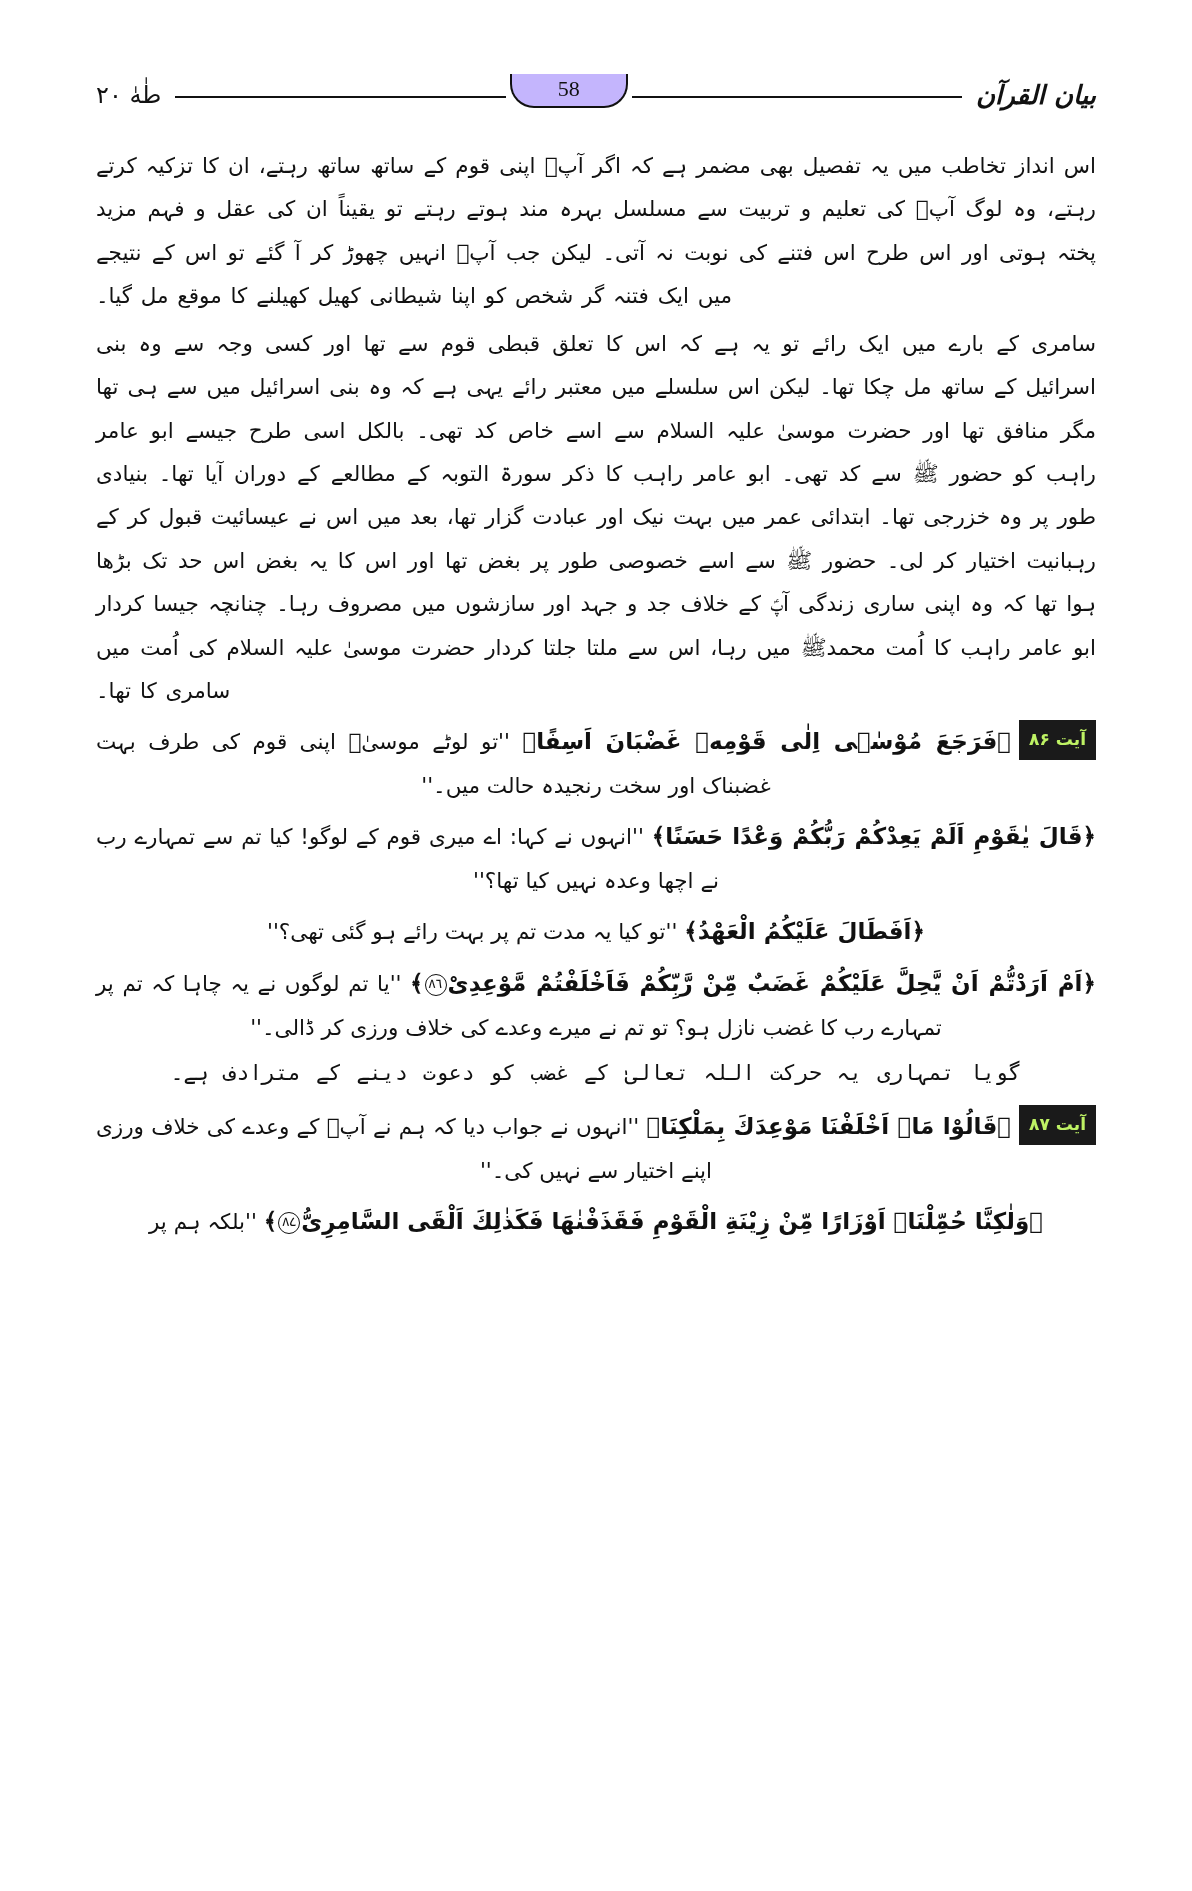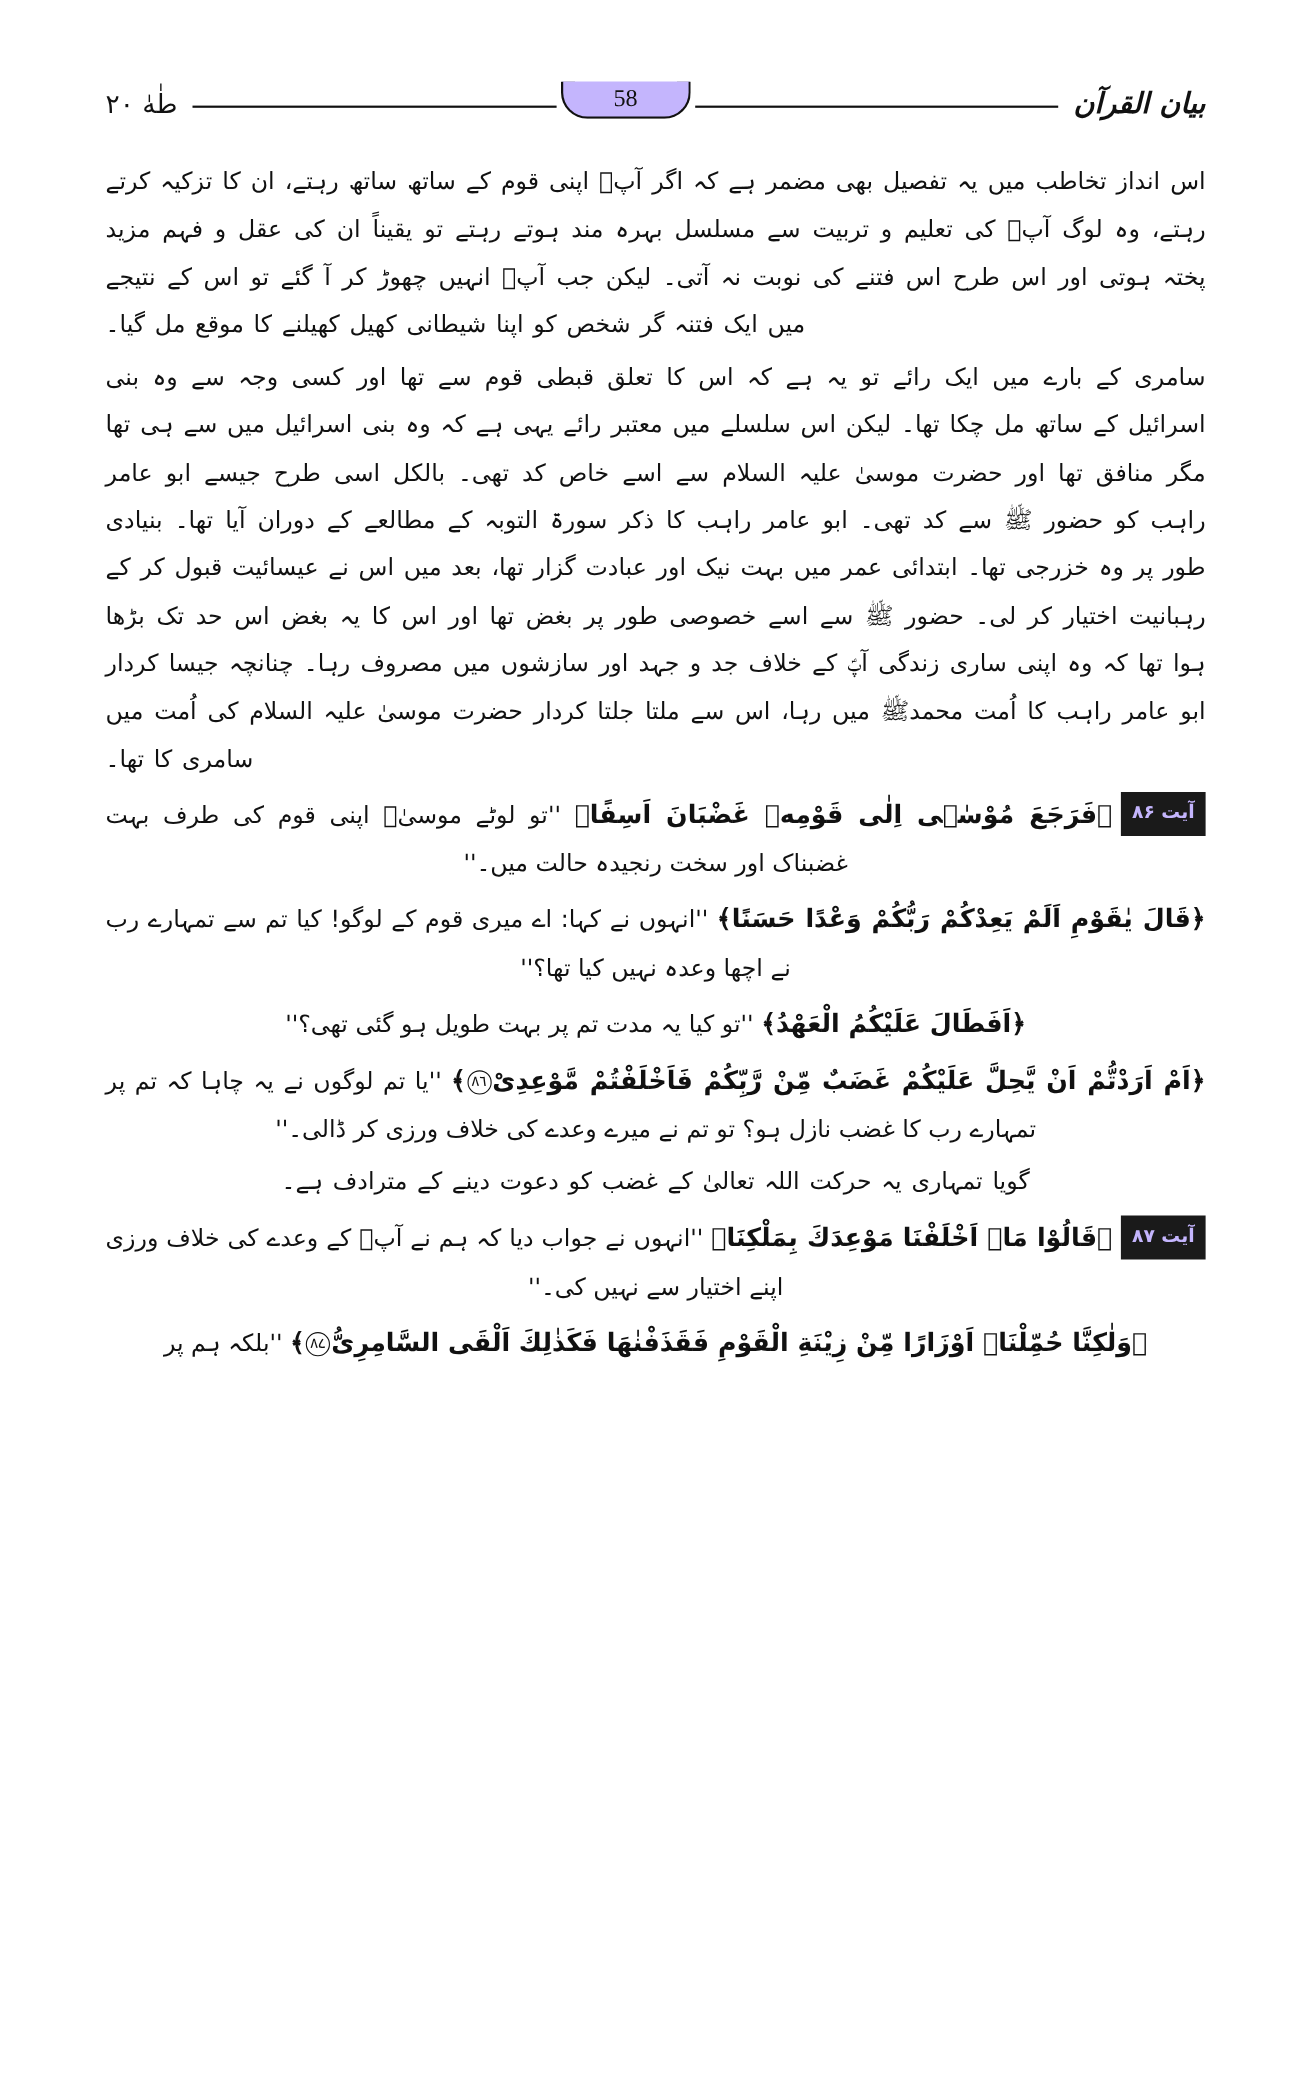--- a/index.html
+++ b/index.html
@@ -84,20 +84,21 @@
     text-align: justify;
     text-justify: inter-word;
     word-spacing: 2px;
   }
   p.para.tail-left {
     text-align-last: left;
   }
   p.para.center {
     text-align: right;
     text-align-last: center;
+    font-family: Liberation Mono, monospace;
   }
 
   
   .ayah-line {
     margin: 6px 0 4px 0;
     font-size: 21.5px;
     line-height: 2.0;
     text-align: justify;
     text-align-last: center;
   }
@@ -117,21 +118,21 @@
     line-height: 18px;
     text-align: center;
     font-size: 12px;
     font-family: "Liberation Serif", serif;
     vertical-align: 3px;
     margin: 0 1px;
   }
   .ayat-tag {
     display: inline-block;
     background: #1a1a1a;
-    color: #c4b5fd;
+    color: #bef264;
     font-size: 17px;
     font-weight: bold;
     padding: 2px 10px 4px 10px;
     margin-left: 8px;
     vertical-align: 4px;
     letter-spacing: 1px;
   }
   .translation {
     font-size: 21.5px;
   }
@@ -163,21 +164,21 @@
     </p>
 
     <p class="ayah-line">
       <span class="arabic">﴿قَالَ یٰقَوْمِ اَلَمْ یَعِدْكُمْ رَبُّكُمْ وَعْدًا حَسَنًا</span><span class="arabic">﴾</span>
       <span class="translation">''انہوں نے کہا: اے میری قوم کے لوگو! کیا تم سے تمہارے رب نے اچھا وعدہ نہیں کیا تھا؟''</span>
     </p>
 
 
     <p class="ayah-line center">
       <span class="arabic">﴿اَفَطَالَ عَلَیْكُمُ الْعَهْدُ﴾</span>
-      <span class="translation">''تو کیا یہ مدت تم پر بہت طویل ہو گئی تھی؟''</span>
+      <span class="translation">''تو کیا یہ مدت تم پر بہت رائے ہو گئی تھی؟''</span>
     </p>
 
     <p class="ayah-line">
       <span class="arabic">﴿اَمْ اَرَدْتُّمْ اَنْ یَّحِلَّ عَلَیْكُمْ غَضَبٌ مِّنْ رَّبِّكُمْ فَاَخْلَفْتُمْ مَّوْعِدِیْ</span><span class="verse-num">۸۶</span><span class="arabic">﴾</span>
       <span class="translation">''یا تم لوگوں نے یہ چاہا کہ تم پر تمہارے رب کا غضب نازل ہو؟ تو تم نے میرے وعدے کی خلاف ورزی کر ڈالی۔''</span>
     </p>
 
     <p class="para center">گویا تمہاری یہ حرکت اللہ تعالیٰ کے غضب کو دعوت دینے کے مترادف ہے۔</p>
 
     <p class="ayah-line">

